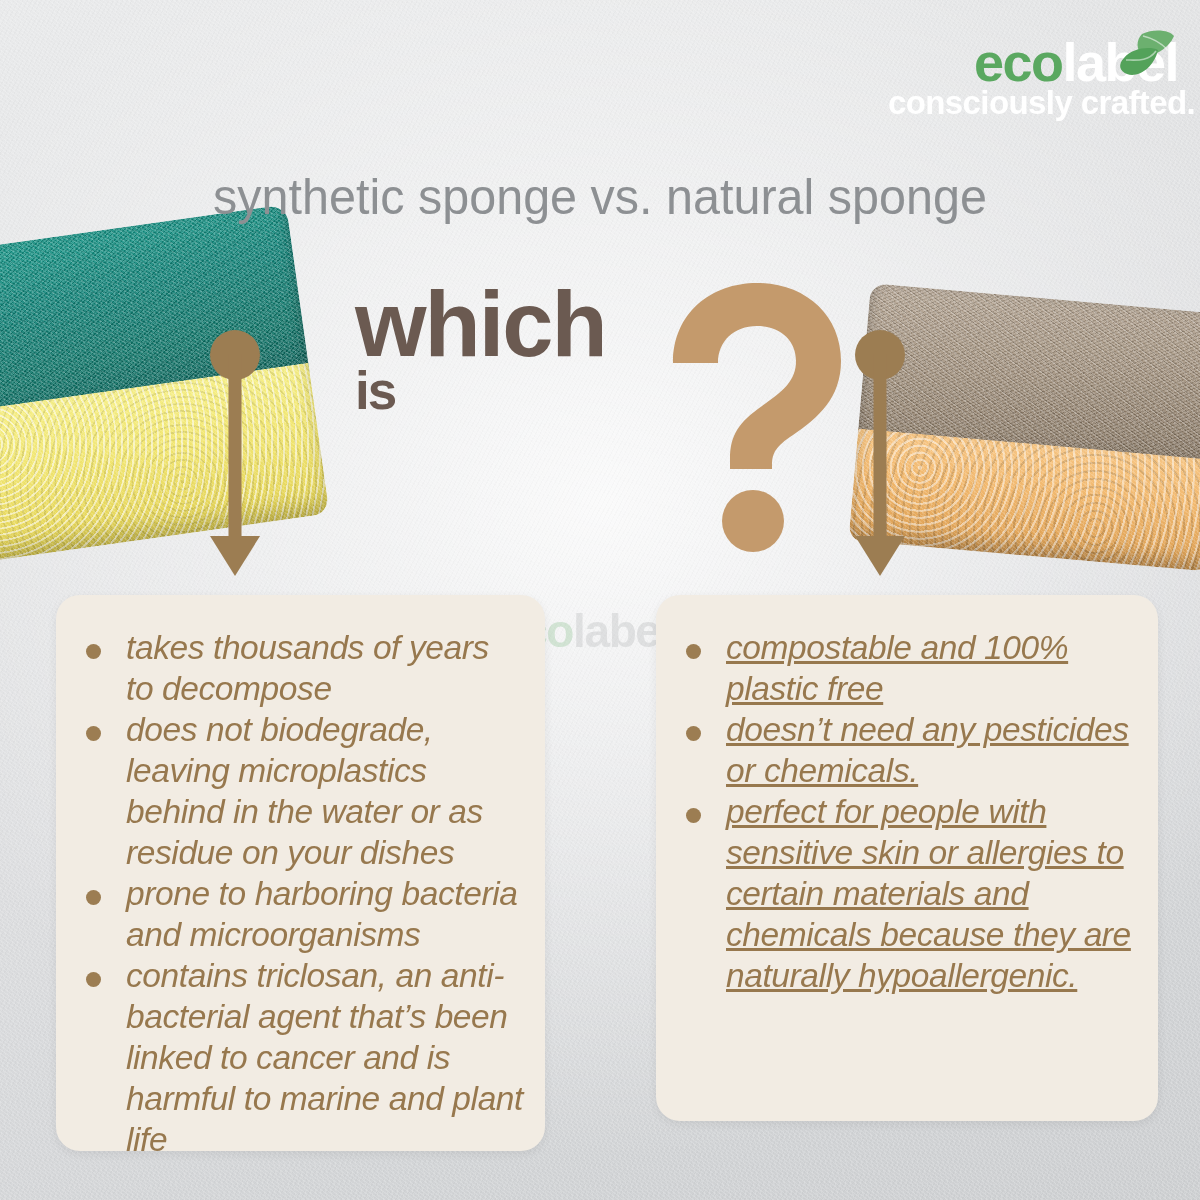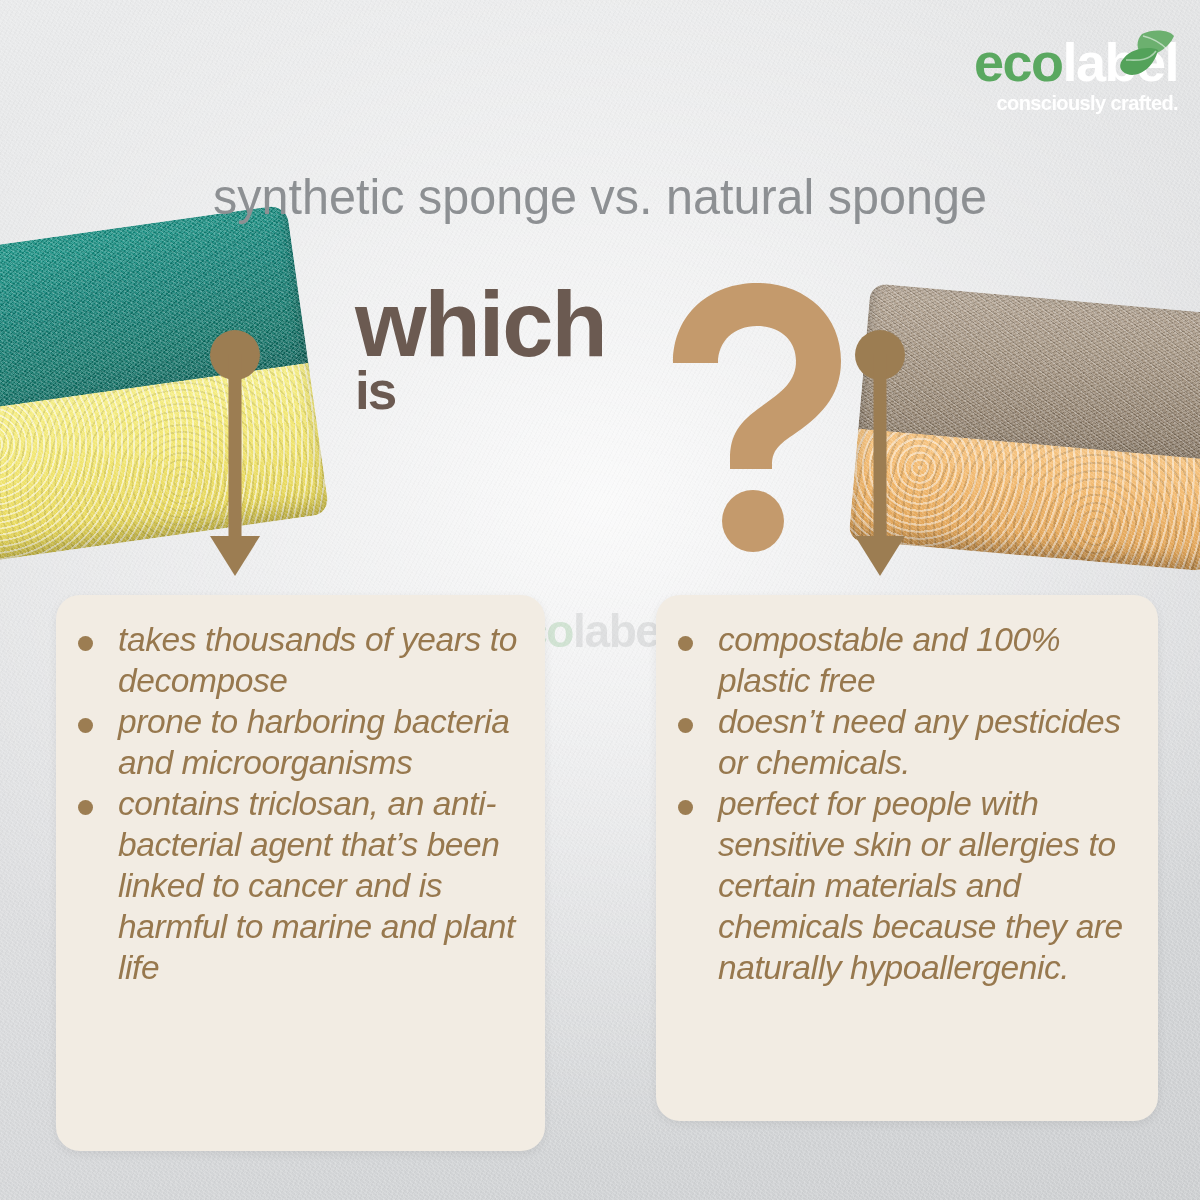--- a/index.html
+++ b/index.html
@@ -47,21 +47,21 @@
   #logo-wordmark {
     font-size: 54px;
     font-weight: bold;
     letter-spacing: -1.5px;
     line-height: 56px;
     white-space: nowrap;
   }
   #logo-eco { color: #5aa860; }
   #logo-label { color: #ffffff; }
   #logo-tag {
-    font-size: 20px;
+    font-size: 33px;
     font-weight: bold;
     color: #ffffff;
     letter-spacing: -0.6px;
     line-height: 30px;
     margin-top: -2px;
     white-space: nowrap;
   }
   #logo-leaves {
     position: absolute;
     right: 2px;
@@ -210,21 +210,21 @@
     position: absolute;
     background: #f2ece3;
     border-radius: 24px;
     box-shadow: 0 3px 10px rgba(0,0,0,0.07);
   }
   #card-left  { left: 56px;  top: 595px; width: 489px; height: 556px; }
   #card-right { left: 656px; top: 595px; width: 502px; height: 526px; }
 
   .bullets {
     list-style: none;
-    margin: 0;
+    margin: 8px;
     padding: 24px 14px 18px 14px;
   }
   .bullets li {
     position: relative;
     padding-left: 48px;
     margin: 0 0 0 0;
     font-style: italic;
     font-weight: normal;
     color: #97784e;
     font-size: 33.5px;
@@ -234,21 +234,21 @@
   .bullets li::before {
     content: "";
     position: absolute;
     left: 8px;
     top: 17px;
     width: 15px;
     height: 15px;
     border-radius: 50%;
     background: #9c7d52;
   }
-  #card-right .bullets li { font-size: 33.5px; line-height: 41px; }
+  #card-right .bullets li { font-size: 33.5px; line-height: 41px; text-decoration: underline; }
 </style>
 </head>
 <body>
 
 <div id="canvas">
 
   <div class="sponge" id="sponge-left">
     <div class="scrub"></div>
     <div class="foam"></div>
   </div>
@@ -300,20 +300,21 @@
     <svg id="wm-leaves" viewBox="0 0 62 52">
       <path d="M33 4 C44 0 57 2 60 7 C55 19 42 26 33 22 C28 19 28 9 33 4 Z" fill="#9ec9a0"></path>
       <path d="M17 25 C25 16 40 15 47 18 C43 34 30 42 21 38 C14 35 13 30 17 25 Z" fill="#a7cfa8"></path>
       <circle cx="32" cy="26" r="12" fill="#6e6233"></circle>
     </svg>
   </div>
 
   <div class="card" id="card-left">
     <ul class="bullets">
       <li>takes thousands of years to decompose</li>
+      <li>does not biodegrade, leaving microplastics behind in the water or as residue on your dishes</li>
       <li>prone to harboring bacteria and microorganisms</li>
       <li>contains triclosan, an anti-bacterial agent that’s been linked to cancer and is harmful to marine and plant life</li>
     </ul>
   </div>
 
   <div class="card" id="card-right">
     <ul class="bullets">
       <li>compostable and 100% plastic free</li>
       <li>doesn’t need any pesticides or chemicals.</li>
       <li>perfect for people with sensitive skin or allergies to certain materials and chemicals because they are naturally hypoallergenic.</li>

